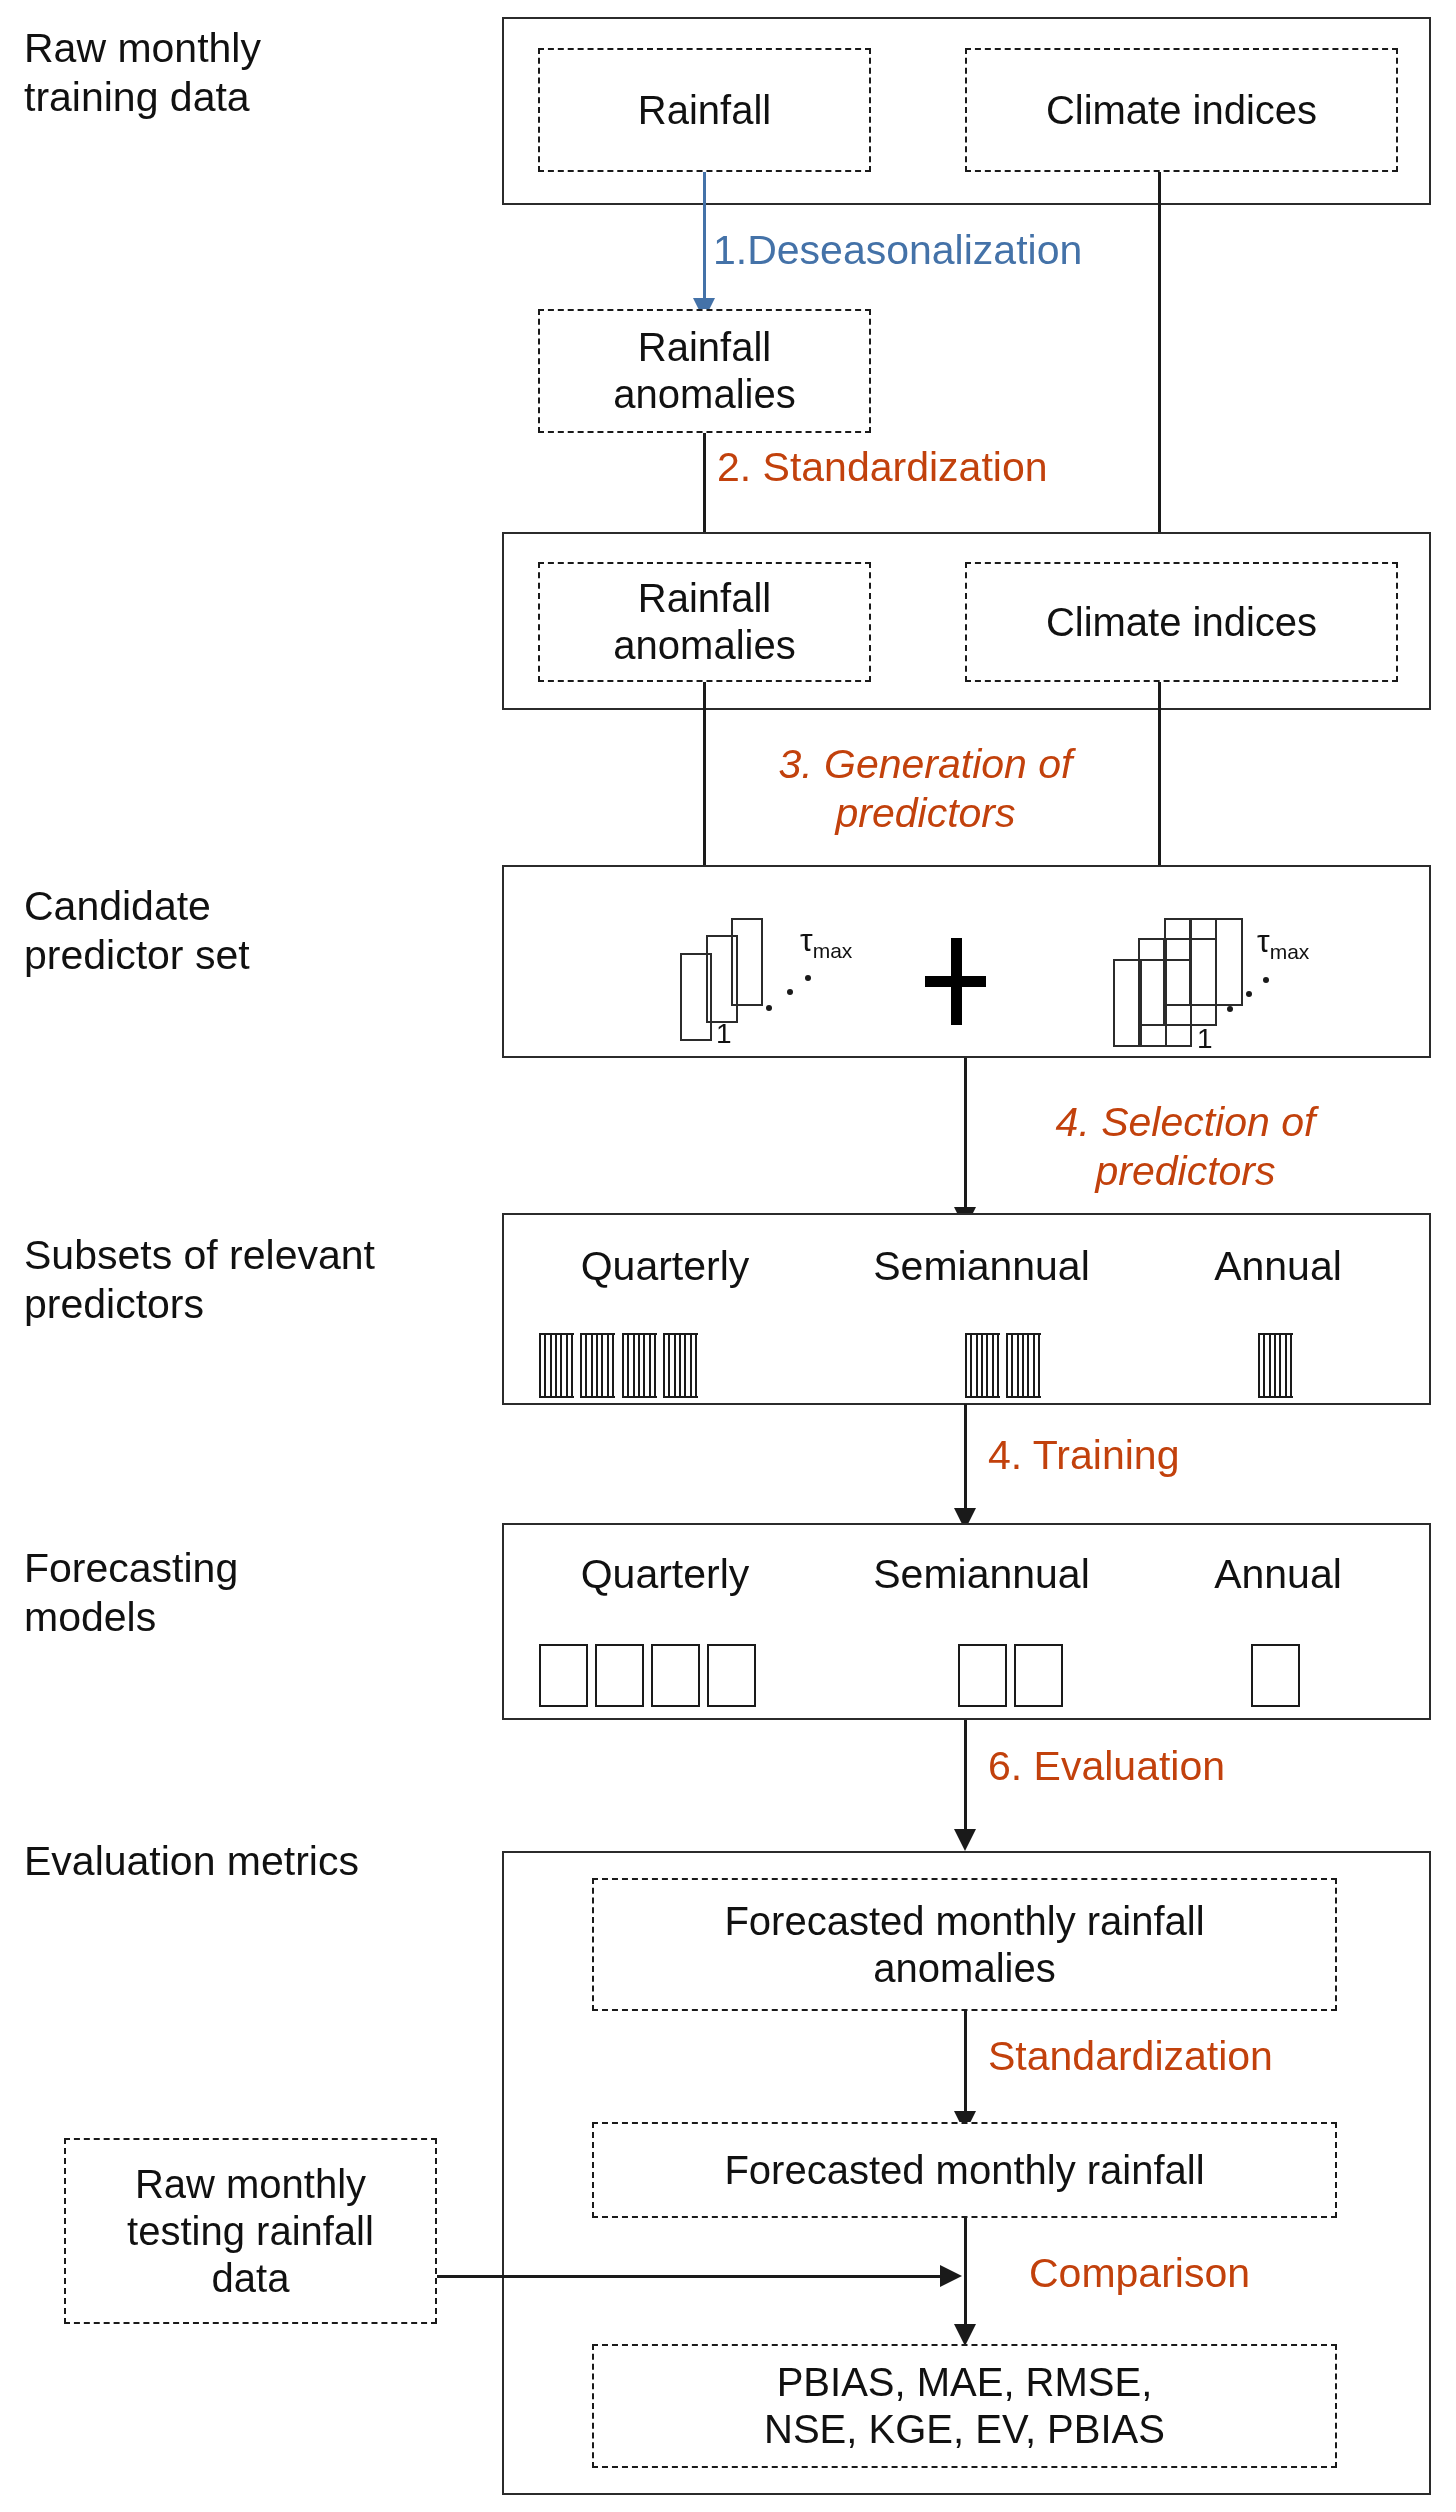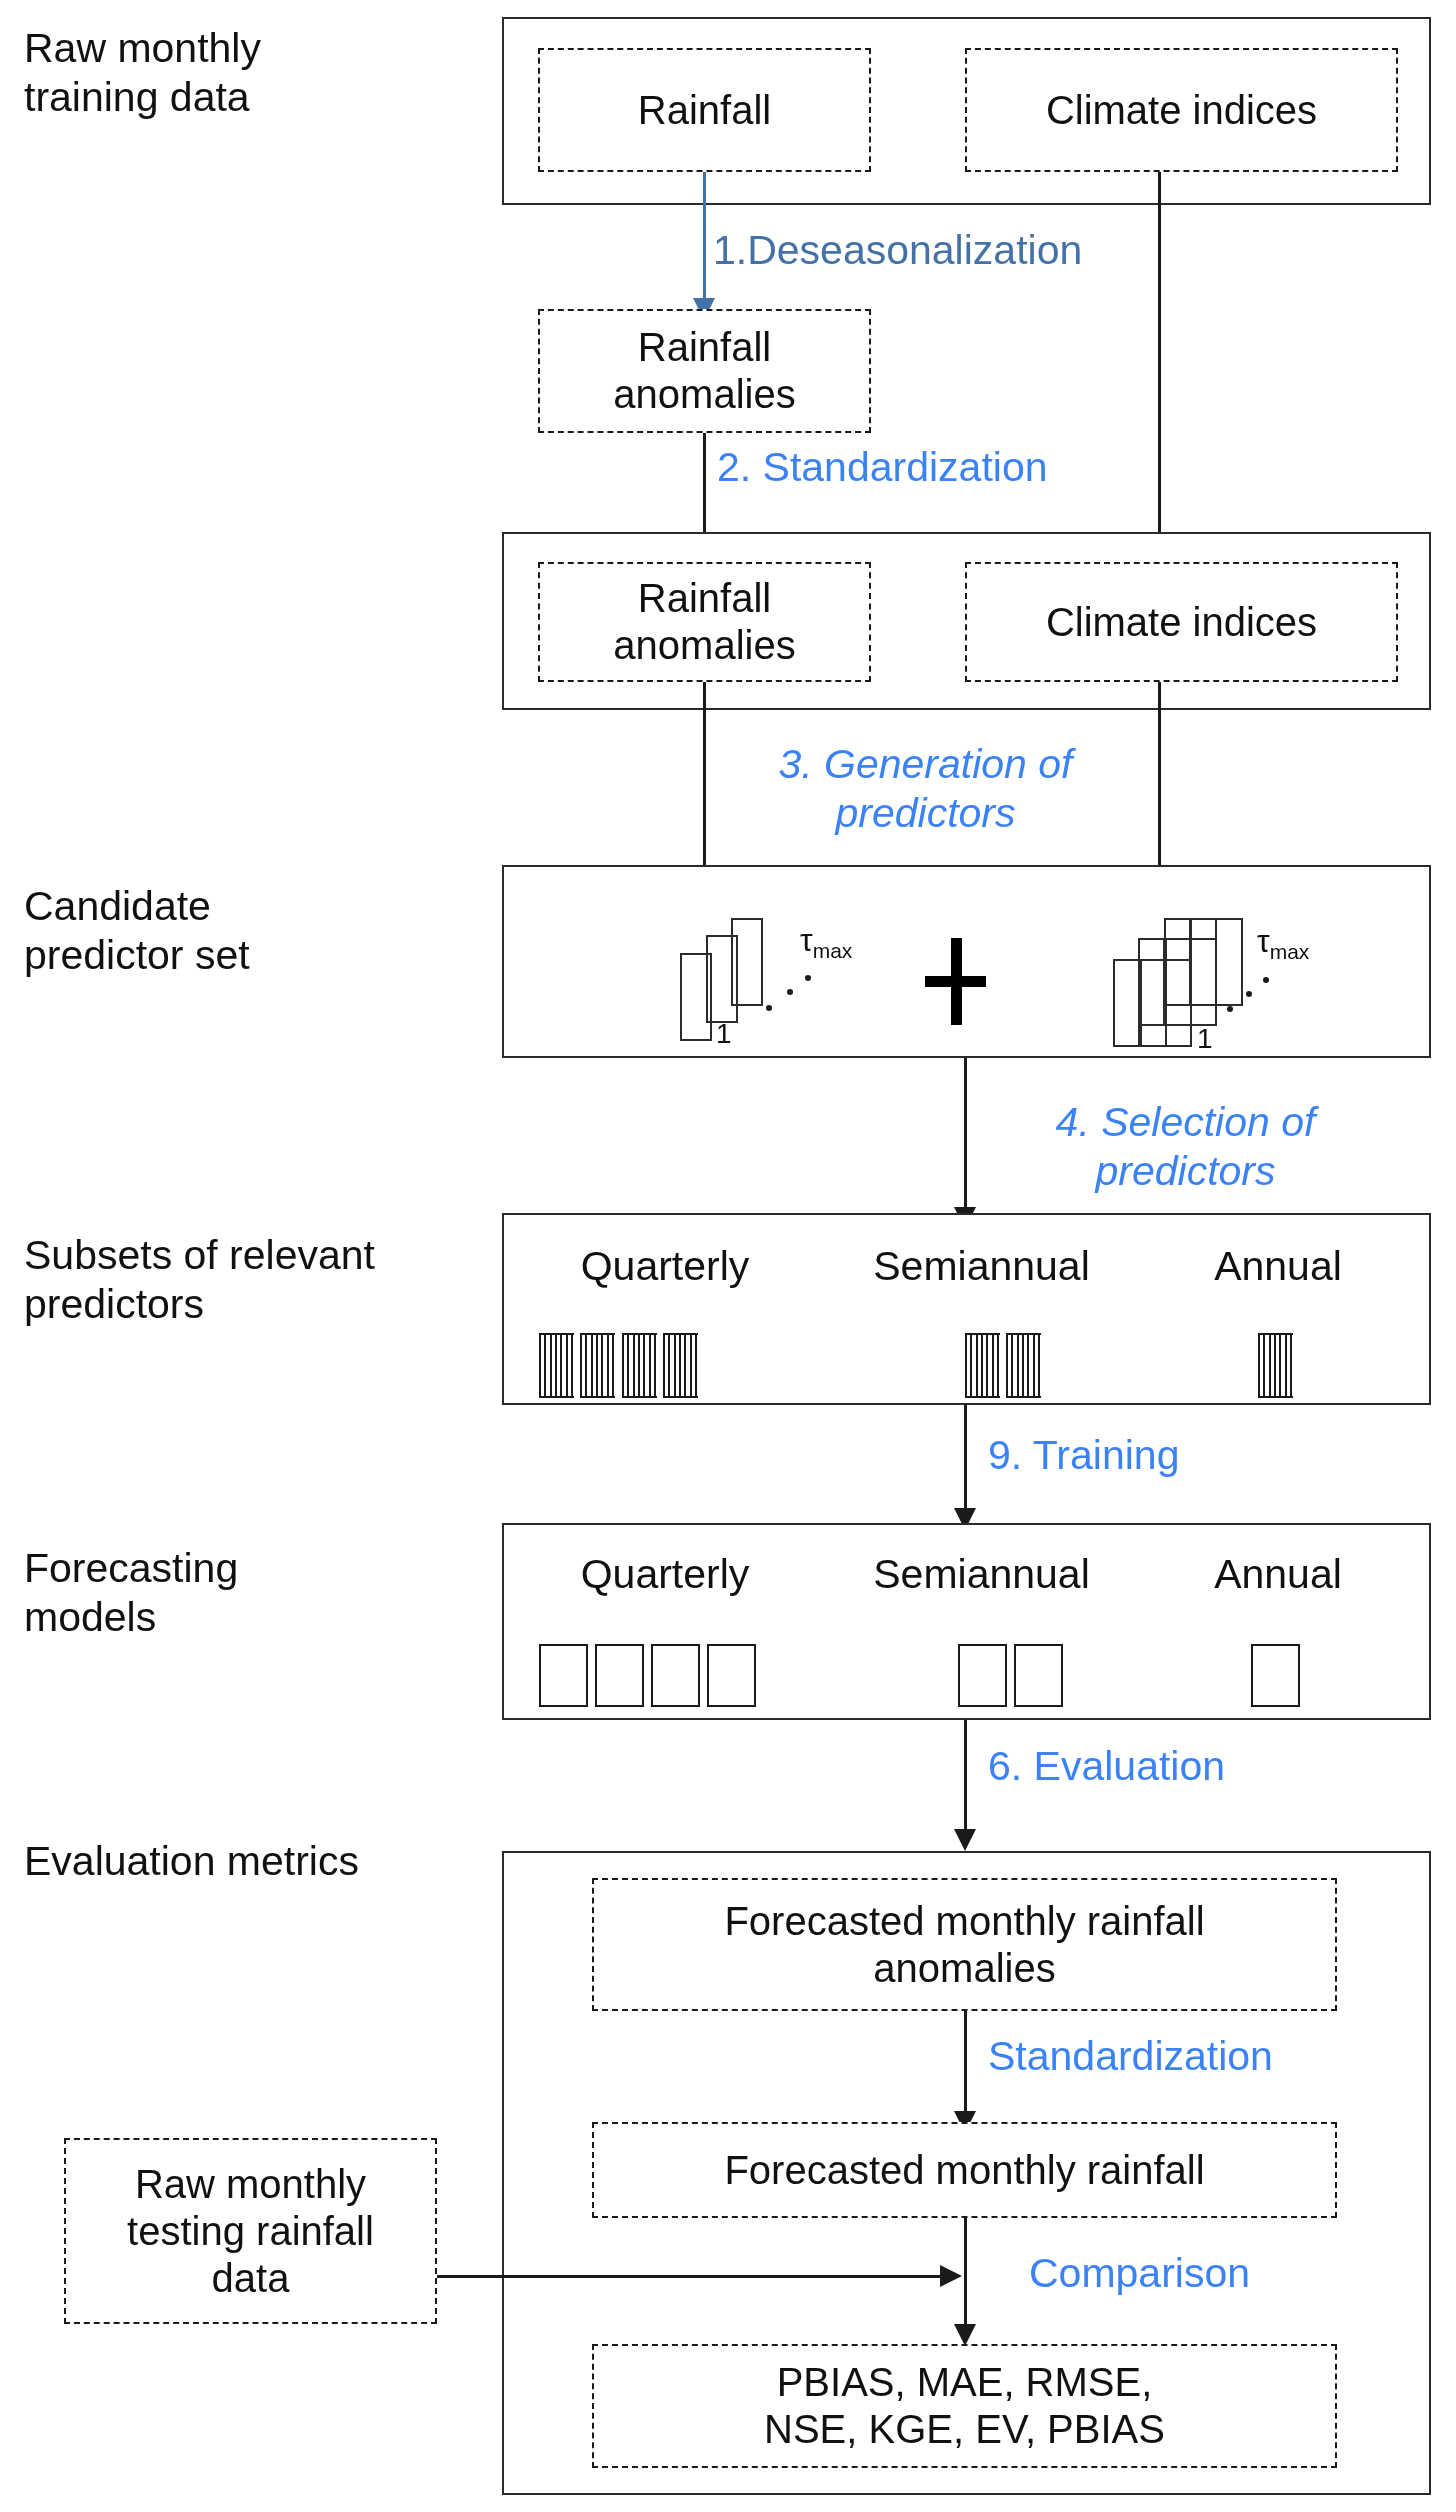--- a/index.html
+++ b/index.html
@@ -17,21 +17,21 @@
   .hline{position:absolute;height:2.7px;background:#1a1a1a;}
   .vline.blue{background:#4472a8;}
 
   .arrowhead{position:absolute;width:0;height:0;
      border-left:11.3px solid transparent;border-right:11.3px solid transparent;
      border-top:22.6px solid #1a1a1a;}
   .arrowhead.blue{border-top-color:#4472a8;}
   .arrowhead.right{border-left:22.6px solid #1a1a1a;border-top:11.3px solid transparent;
      border-bottom:11.3px solid transparent;border-right:0;}
 
-  .steplbl{position:absolute;font-size:41px;line-height:49px;color:#3b82f6;white-space:pre-line;}
+  .steplbl{position:absolute;font-size:41px;line-height:49px;color:#c2410c;white-space:pre-line;}
   .steplbl.blue{color:#4472a8;}
   .steplbl.center{text-align:center;font-style:italic;}
 
   
   .stackwrap{position:absolute;}
   .rect{position:absolute;border:2.7px solid #2b2b2b;background:transparent;box-sizing:border-box;}
   .dots{position:absolute;}
   .dot{position:absolute;width:6px;height:6px;background:#1a1a1a;border-radius:50%;}
   .tau{position:absolute;font-size:32px;color:#111;}
   .tau sub{font-size:21px;}
@@ -225,21 +225,21 @@
       <i style="left:10.6px;"></i>
       <i style="left:16px;"></i>
       <i style="left:21px;"></i>
       <i style="left:27px;"></i>
       <i style="left:32px;"></i>
   </div>
 
   <div class="vline" style="left:964px;top:1404px;height:112px;"></div>
   <div class="arrowhead" style="left:954px;top:1508px;"></div>
 
-  <div class="steplbl" style="left:988px;top:1431px;">9. Training</div>
+  <div class="steplbl" style="left:988px;top:1431px;">4. Training</div>
 
   <div class="lbl" style="left:24px;top:1544px;width:426px;">Forecasting
 models</div>
 
   <div class="outer" style="left:502px;top:1523px;width:929px;height:197px;"></div>
 
   <div class="colhead" style="left:532px;top:1551px;width:266px;">Quarterly</div>
   <div class="colhead" style="left:832px;top:1551px;width:299px;">Semiannual</div>
   <div class="colhead" style="left:1158px;top:1551px;width:240px;">Annual</div>
 

